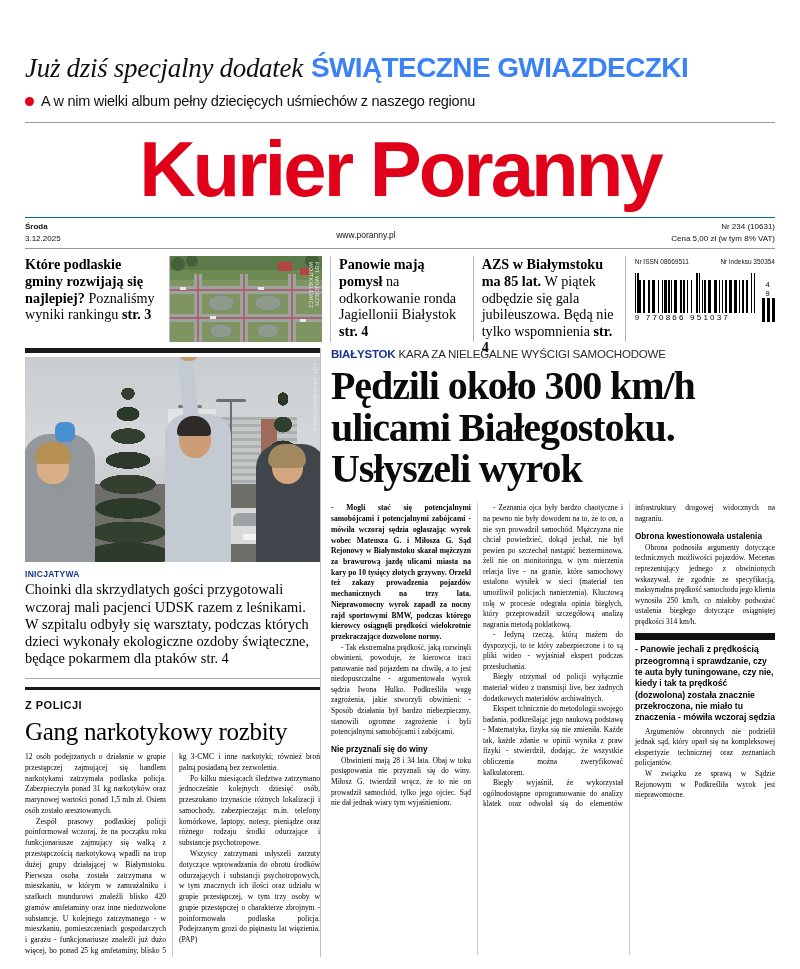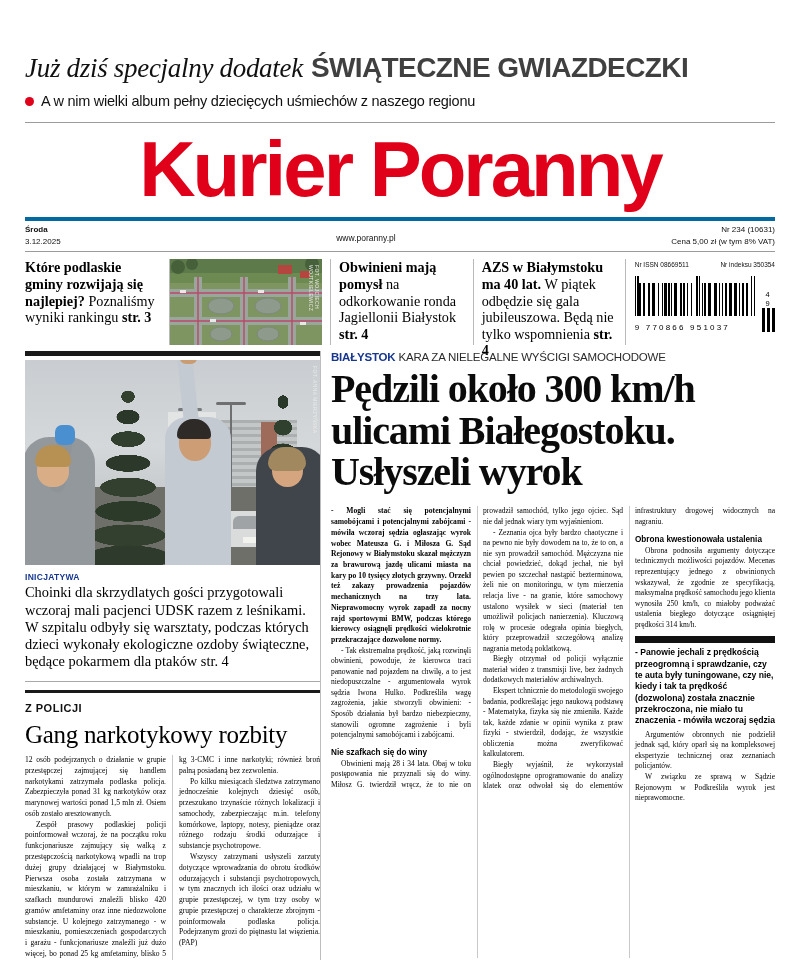--- a/index.html
+++ b/index.html
@@ -25,21 +25,21 @@
     display:flex;align-items:baseline;gap:8px;white-space:nowrap;
   }
   .promo-italic{
     font-family:"Liberation Serif", serif;
     font-style:italic;font-weight:400;
     font-size:27px;letter-spacing:-.3px;color:#111;
   }
   .promo-red{
     font-family:"Liberation Sans", sans-serif;
     font-weight:700;font-size:28px;
-    color:#404040;letter-spacing:-.6px;
+    color:#3b82f6;letter-spacing:-.6px;
   }
   .promo-line2{
     display:flex;align-items:center;gap:7px;
     margin-top:9px;
   }
   .bullet-red{
     width:9px;height:9px;border-radius:50%;
     background:#e1001a;display:inline-block;flex:none;
   }
   .promo-sub{
@@ -57,21 +57,21 @@
     font-family:"Liberation Sans", sans-serif;
     font-weight:700;
     font-size:78px;
     color:#e1001a;
     letter-spacing:-3px;
     line-height:1.04;
   }
 
   
   .infobar{
-    border-top:4px solid #0369a1;
+    border-top:1px solid #0369a1;
     border-bottom:1px solid #9b9b9b;
     margin-top:7px;
     padding:3px 0 4px 0;
     display:flex;align-items:flex-start;justify-content:space-between;
     font-family:"Liberation Sans", sans-serif;
     font-size:8px;line-height:1.45;color:#111;
   }
   .infobar .left{text-align:left;}
   .infobar .left .d1{font-weight:700;}
   .infobar .mid{
@@ -106,21 +106,21 @@
   .bc-top{
     display:flex;justify-content:space-between;
     font-family:"Liberation Sans", sans-serif;
     font-size:6.5px;color:#111;padding-top:2px;
   }
   .bc-wrap{display:flex;align-items:flex-end;gap:7px;margin-top:8px;}
   .bc-main{height:40px;display:flex;align-items:flex-end;}
   .bc-main span{display:block;width:1.4px;background:#000;}
   .bc-digits{
     font-family:"Liberation Sans", sans-serif;
-    font-size:8px;letter-spacing:2.2px;margin-top:7px;
+    font-size:8px;letter-spacing:2.2px;margin-top:0;
   }
   .bc-side{text-align:center;}
   .bc-side .num{font-family:"Liberation Sans",sans-serif;font-size:7.5px;letter-spacing:2px;}
   .bc-side .bars{height:24px;display:flex;align-items:flex-end;gap:2px;justify-content:center;}
   .bc-side .bars span{display:block;width:3px;height:24px;background:#000;}
 
   
   .main-wrap{display:flex;margin-top:6px;}
   .left-col{width:295px;flex:none;}
   .right-col{flex:1;padding-left:10px;border-left:1px solid #bdbdbd;}
@@ -345,27 +345,27 @@
         <g fill="#46603a">
             <circle cx="8" cy="8" r="7"></circle>
             <circle cx="22" cy="5" r="6"></circle>
             <circle cx="142" cy="5" r="7"></circle>
           </g>
       </svg>
       <span class="ph-credit">FOT. WOJCIECH WOJTKIELEWICZ</span>
     </div>
 
     <div class="teaser t2">
-      <b>Obwinieni mają pomysł</b>
+      <b>Panowie mają pomysł</b>
       <span>na odkorkowanie ronda Jagiellonii Białystok</span>
       <b>str. 4</b>
     </div>
 
     <div class="teaser t3">
-      <b>AZS w Białymstoku ma 40 lat.</b>
+      <b>AZS w Białymstoku ma 85 lat.</b>
       <span>W piątek odbędzie się gala jubileuszowa. Będą nie tylko wspomnienia</span>
       <b>str. 4</b>
     </div>
 
     <div class="barcode-box">
       <div class="bc-top">
         <span>Nr ISSN 08669511</span>
         <span>Nr indeksu 350354</span>
       </div>
       <div class="bc-wrap">
@@ -518,23 +518,24 @@
         <span>KARA ZA NIELEGALNE WYŚCIGI SAMOCHODOWE</span>
       </div>
 
       <h1 class="story-head">Pędzili około 300 km/h ulicami Białegostoku. Usłyszeli wyrok</h1>
 
 
       <div class="story-cols">
         <p class="lead">- Mogli stać się potencjalnymi samobójcami i potencjalnymi zabójcami - mówiła wczoraj sędzia ogłaszając wyrok wobec Mateusza G. i Miłosza G. Sąd Rejonowy w Białymstoku skazał mężczyzn za brawurową jazdę ulicami miasta na kary po 10 tysięcy złotych grzywny. Orzekł też zakazy prowadzenia pojazdów mechanicznych na trzy lata. Nieprawomocny wyrok zapadł za nocny rajd sportowymi BMW, podczas którego kierowcy osiągnęli prędkości wielokrotnie przekraczające dozwolone normy.</p>
         <p>- Tak ekstremalna prędkość, jaką rozwinęli obwinieni, powoduje, że kierowca traci panowanie nad pojazdem na chwilę, a to jest niedopuszczalne - argumentowała wyrok sędzia Iwona Hulko. Podkreśliła wagę zagrożenia, jakie stworzyli obwinieni: - Sposób działania był bardzo niebezpieczny, stanowili ogromne zagrożenie i byli potencjalnymi samobójcami i zabójcami.</p>
 
-        <h3>Nie szafkach się do winy</h3>
+        <h3>Nie przyznali się do winy</h3>
         <p>Obwinieni mają 28 i 34 lata. Obaj w toku postępowania nie przyznali się do winy. Miłosz G. twierdził wręcz, że to nie on prowadził samochód, tylko jego ojciec. Sąd nie dał jednak wiary tym wyjaśnieniom.</p>
         <p>- Zeznania ojca były bardzo chaotyczne i na pewno nie były dowodem na to, że to on, a nie syn prowadził samochód. Mężczyzna nie chciał powiedzieć, dokąd jechał, nie był pewien po szczechał nastąpić bezterminowa, żeli nie on monitoringu, w tym mierzenia relacja live - na granie, które samochowy ustalono wysiłek w sieci (materiał ten umożliwił policjach nanierzenia). Kluczową rolę w procesie odegrała opinia biegłych, który przeprowadził szczegółową analizę nagrania metodą poklatkową.</p>
+        <p>- Jedyną rzeczą, którą mażem do dyspozycji, to te który zabezpieczone i to są pliki wideo - wyjaśniał ekspert podczas przesłuchania.</p>
         <p>Biegły otrzymał od policji wyłącznie materiał wideo z transmisji live, bez żadnych dodatkowych materiałów archiwalnych.</p>
         <p>Ekspert tchnicznie do metodologii swojego badania, podkreślając jego naukową podstawę - Matematyka, fizyka się nie zmieniła. Każde tak, każde zdanie w opinii wynika z praw fizyki - stwierdził, dodając, że wszystkie obliczenia można zweryfikować kalkulatorem.</p>
         <p>Biegły wyjaśnił, że wykorzystał ogólnodostępne oprogramowanie do analizy klatek oraz odwołał się do elementów infrastruktury drogowej widocznych na nagraniu.</p>
 
         <h3>Obrona kwestionowała ustalenia</h3>
         <p>Obrona podnosiła argumenty dotyczące technicznych możliwości pojazdów. Mecenas reprezentujący jednego z obwinionych wskazywał, że zgodnie ze specyfikacją, maksymalna prędkość samochodu jego klienta wynosiła 250 km/h, co miałoby podważać ustalenia biegłego dotyczące osiągniętej prędkości 314 km/h.</p>
 
         <div class="pullquote">
           <div class="bar"></div>
           <p class="pq">- Panowie jechali z prędkością przeogromną i sprawdzanie, czy te auta były tuningowane, czy nie, kiedy i tak ta prędkość (dozwolona) została znacznie przekroczona, nie miało tu znaczenia - mówiła wczoraj sędzia</p>

